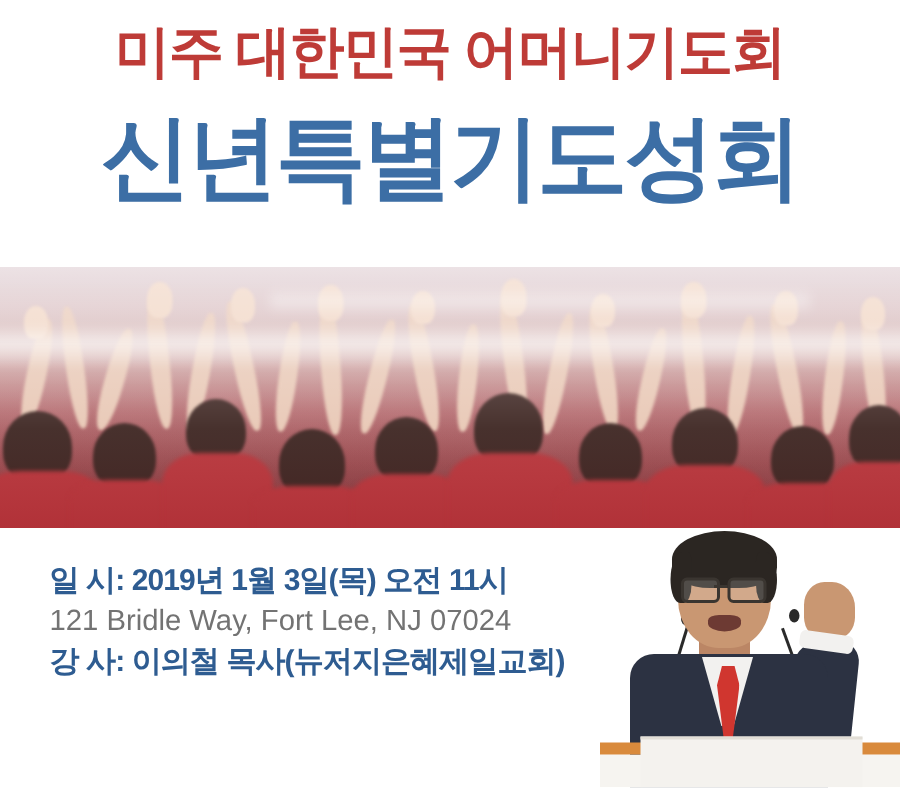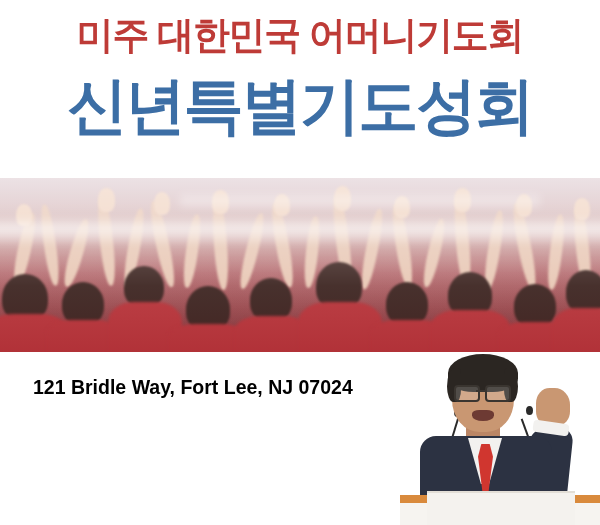--- a/index.html
+++ b/index.html
@@ -174,22 +174,22 @@
   .info-line {
     color: #2E5C91;
     font-size: 20px;
     line-height: 27px;
     font-weight: 700;
     letter-spacing: -0.6px;
     white-space: nowrap;
   }
 
   .info-line.address {
-    color: #000000;
-    font-weight: 700;
+    color: #737373;
+    font-weight: 400;
     font-size: 19.5px;
     letter-spacing: 0px;
   }
 
   
   .speaker {
     position: absolute;
     left: 400px;
     top: 352px;
     width: 200px;
@@ -469,21 +469,23 @@
     <div class="torso" style="left:498px; top:144px; width:78px; height:40px;"></div>
 
     <div class="head" style="left:566px; top:92px;  width:40px; height:44px;"></div>
     <div class="torso" style="left:552px; top:130px; width:70px; height:54px;"></div>
 
     <div class="veil"></div>
   </div>
 
   <div class="info-block">
     <div class="info-lines">
+      <div class="info-line">일 시: 2019년 1월 3일(목) 오전 11시</div>
       <div class="info-line address">121 Bridle Way, Fort Lee, NJ 07024</div>
+      <div class="info-line">강 사: 이의철 목사(뉴저지은혜제일교회)</div>
     </div>
   </div>
 
   <div class="speaker">
     <div class="sp-mic-l"></div>
     <div class="sp-mic-r"></div>
     <div class="sp-mic-head-l"></div>
     <div class="sp-mic-head-r"></div>
 
     <div class="sp-fist"></div>

